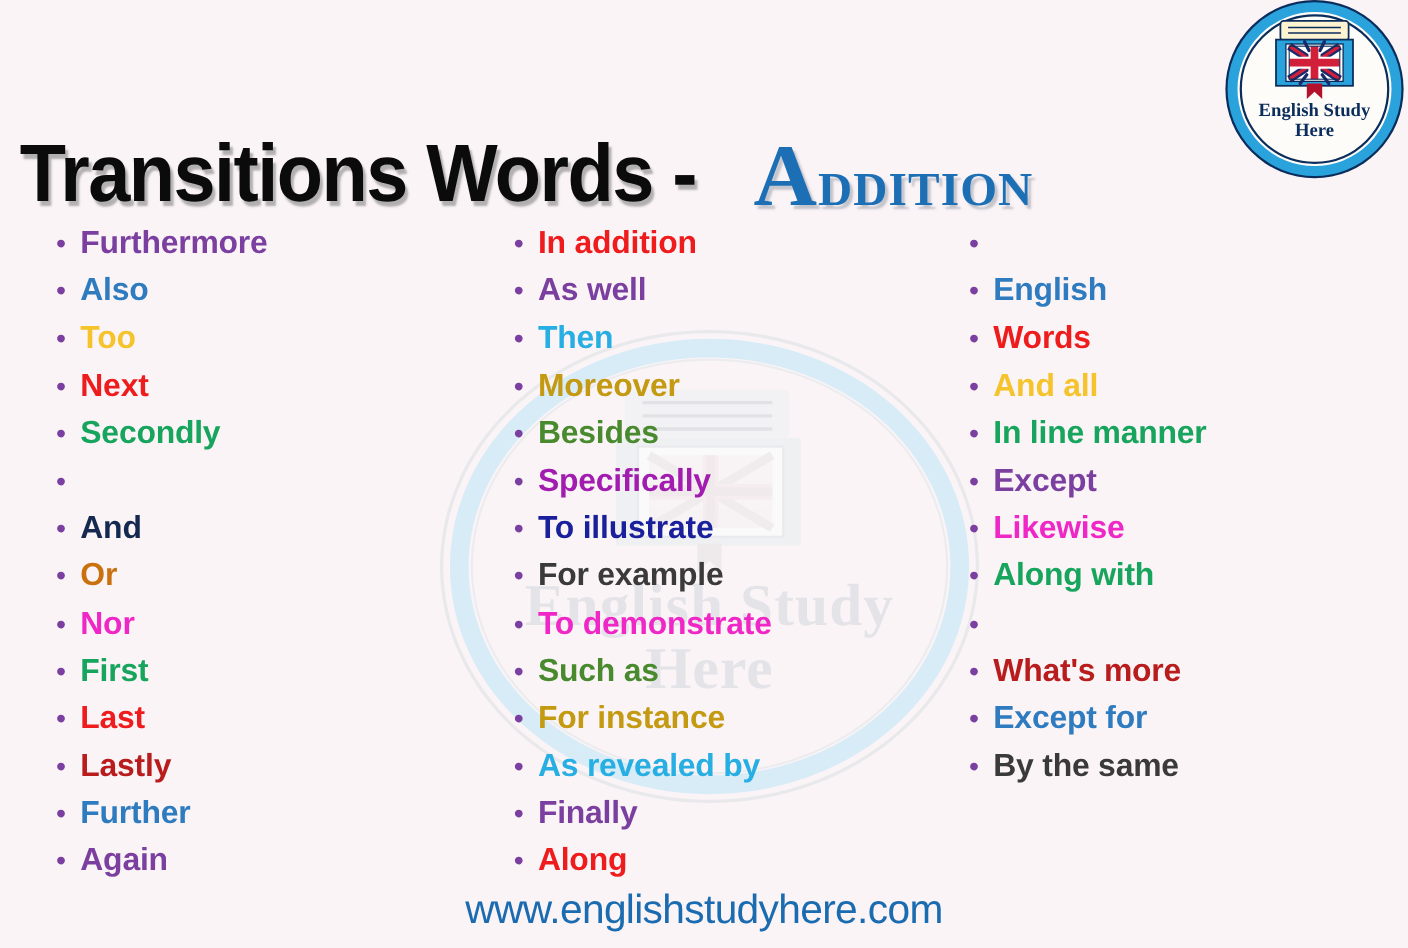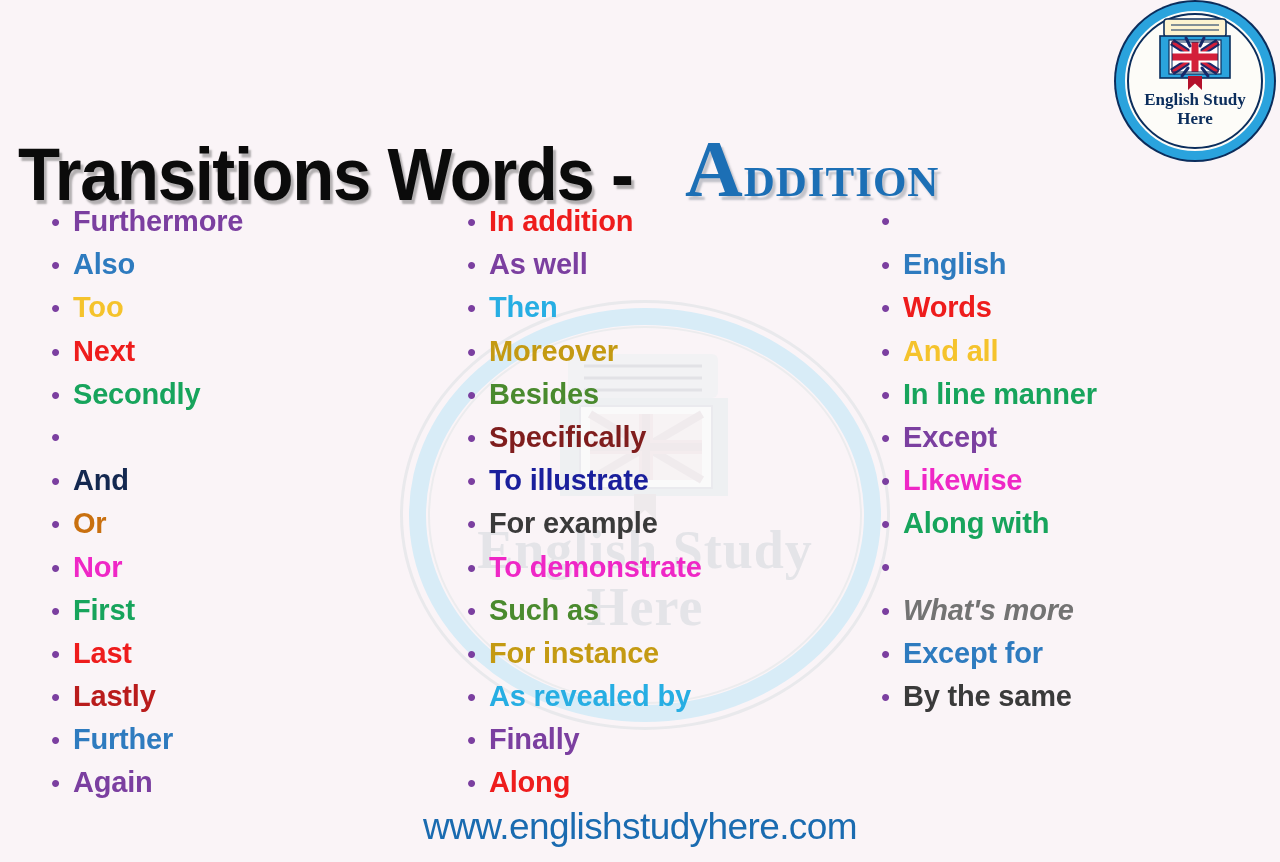--- a/index.html
+++ b/index.html
@@ -138,21 +138,21 @@
     transform: scaleX(0.93);
     transform-origin: left center;
     text-shadow: 3px 4px 2px rgba(90,90,90,0.45);
     vertical-align: bottom;
   }
   #title-accent {
     display: inline-block;
     font-family: "Liberation Serif", serif;
     font-weight: bold;
     font-size: 62px;
-    line-height: 86px;
+    line-height: 69px;
     color: #1c6fb5;
     font-variant: small-caps;
     letter-spacing: 1px;
     margin-left: 6px;
     text-shadow: 3px 4px 2px rgba(150,155,165,0.55);
     vertical-align: bottom;
     margin-top: 28px;
   }
   #title-accent .cap {
     font-size: 80px;
@@ -347,21 +347,21 @@
       <div class="word-item">
         <span class="word-bullet" style="color: rgb(123, 63, 160);">•</span>
         <span class="word-label" style="color: rgb(196, 154, 18);">Moreover</span>
       </div>
       <div class="word-item">
         <span class="word-bullet" style="color: rgb(123, 63, 160);">•</span>
         <span class="word-label" style="color: rgb(74, 138, 46);">Besides</span>
       </div>
       <div class="word-item">
         <span class="word-bullet" style="color: rgb(123, 63, 160);">•</span>
-        <span class="word-label" style="color: #7f1d1d;">Specifically</span>
+        <span class="word-label" style="color: #a21caf;">Specifically</span>
       </div>
       <div class="word-item">
         <span class="word-bullet" style="color: rgb(123, 63, 160);">•</span>
         <span class="word-label" style="color: rgb(26, 31, 156);">To illustrate</span>
       </div>
       <div class="word-item">
         <span class="word-bullet" style="color: rgb(123, 63, 160);">•</span>
         <span class="word-label" style="color: rgb(58, 58, 58);">For example</span>
       </div>
       <div class="word-item">
@@ -419,21 +419,21 @@
       </div>
       <div class="word-item">
         <span class="word-bullet" style="color: rgb(123, 63, 160);">•</span>
         <span class="word-label" style="color: rgb(23, 164, 92);">Along with</span>
       </div>
       <div class="word-item">
         <span class="word-bullet" style="color: rgb(123, 63, 160);">•</span>
       </div>
       <div class="word-item">
         <span class="word-bullet" style="color: rgb(123, 63, 160);">•</span>
-        <span class="word-label" style="color: #737373; font-style: italic;">What's more</span>
+        <span class="word-label" style="color: #b91c1c;">What's more</span>
       </div>
       <div class="word-item">
         <span class="word-bullet" style="color: rgb(123, 63, 160);">•</span>
         <span class="word-label" style="color: rgb(46, 123, 191);">Except for</span>
       </div>
       <div class="word-item">
         <span class="word-bullet" style="color: rgb(123, 63, 160);">•</span>
         <span class="word-label" style="color: rgb(58, 58, 58);">By the same</span>
       </div>
     </div>

